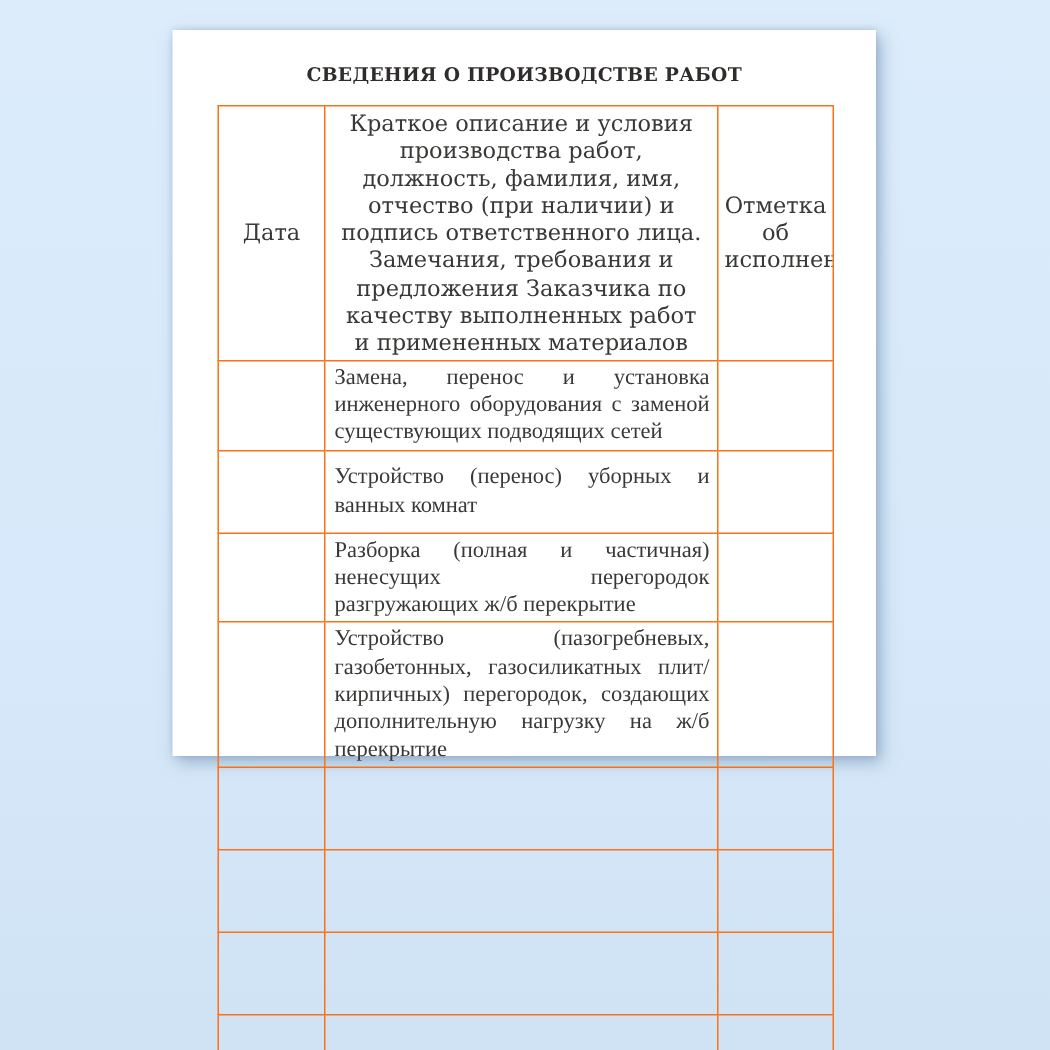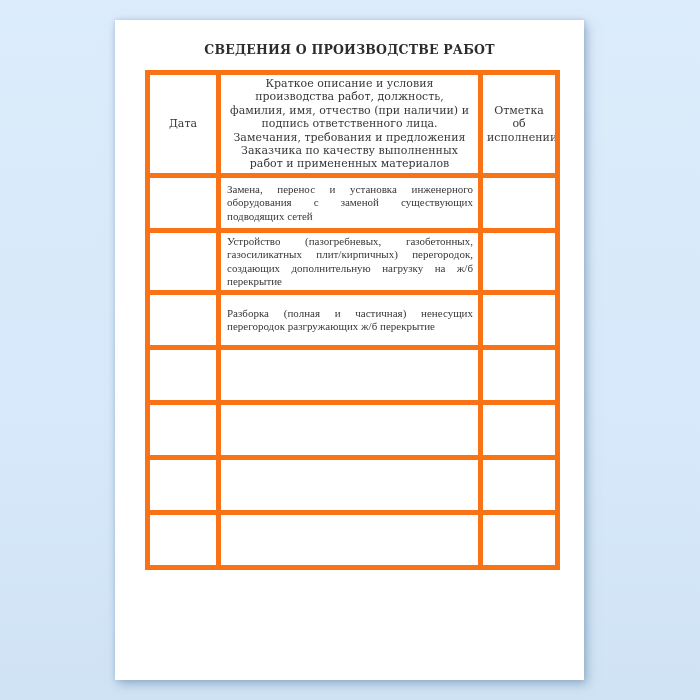--- a/index.html
+++ b/index.html
@@ -8,21 +8,21 @@
     font-family: "DejaVu Serif", "Liberation Serif", serif;
     background: linear-gradient(180deg, #dcecfb 0%, #d7e9fa 55%, #d0e3f5 100%);
     position: relative;
     overflow: hidden;
   }
   .page {
     position: absolute;
     left: 115px;
     top: 20px;
     width: 469px;
-    height: 660px;
+    height: 484px;
     background: #ffffff;
     box-shadow: 3px 4px 10px rgba(104, 135, 168, 0.55), 0 0 4px rgba(120, 150, 180, 0.35);
   }
   .doc-title {
     margin-top: 22px;
     text-align: center;
     font-size: 12.5px;
     font-weight: bold;
     letter-spacing: 0.2px;
     color: #2f2d2b;
@@ -31,22 +31,22 @@
     margin: 13px 29px 0 30px;
     width: 410px;
     border-collapse: collapse;
     table-layout: fixed;
     color: #3a3836;
   }
   .work-table col.c-date { width: 71px; }
   .work-table col.c-desc { width: 262px; }
   .work-table col.c-mark { width: 77px; }
   .work-table td, .work-table th {
-    border: 5px solid #f97316;
-    font-size: 11px;
+    border: 1px solid #f97316;
+    font-size: 15px;
     line-height: 1.22;
     font-weight: normal;
     vertical-align: middle;
     overflow: hidden;
   }
   .work-table thead tr { height: 87px; }
   .work-table tbody tr { height: 55px; }
   th.h-date, th.h-mark { text-align: center; padding: 2px 4px; }
   th.h-desc { text-align: center; padding: 2px 8px; }
   td.cell-desc {
@@ -76,26 +76,31 @@
       </tr>
     </thead>
     <tbody>
       <tr>
         <td class="cell-date"></td>
         <td class="cell-desc">Замена, перенос и установка инженерного оборудования с заменой существующих подводящих сетей</td>
         <td class="cell-mark"></td>
       </tr>
       <tr>
         <td class="cell-date"></td>
-        <td class="cell-desc">Устройство (пазогребневых, газобетонных, газосиликатных плит/кирпичных) перегородок, создающих дополнительную нагрузку на ж/б перекрытие</td>
+        <td class="cell-desc">Устройство (перенос) уборных и ванных комнат</td>
         <td class="cell-mark"></td>
       </tr>
       <tr>
         <td class="cell-date"></td>
         <td class="cell-desc">Разборка (полная и частичная) ненесущих перегородок разгружающих ж/б перекрытие</td>
+        <td class="cell-mark"></td>
+      </tr>
+      <tr>
+        <td class="cell-date"></td>
+        <td class="cell-desc">Устройство (пазогребневых, газобетонных, газосиликатных плит/кирпичных) перегородок, создающих дополнительную нагрузку на ж/б перекрытие</td>
         <td class="cell-mark"></td>
       </tr>
       <tr>
         <td class="cell-date"></td>
         <td class="cell-desc"></td>
         <td class="cell-mark"></td>
       </tr>
       <tr>
         <td class="cell-date"></td>
         <td class="cell-desc"></td>

